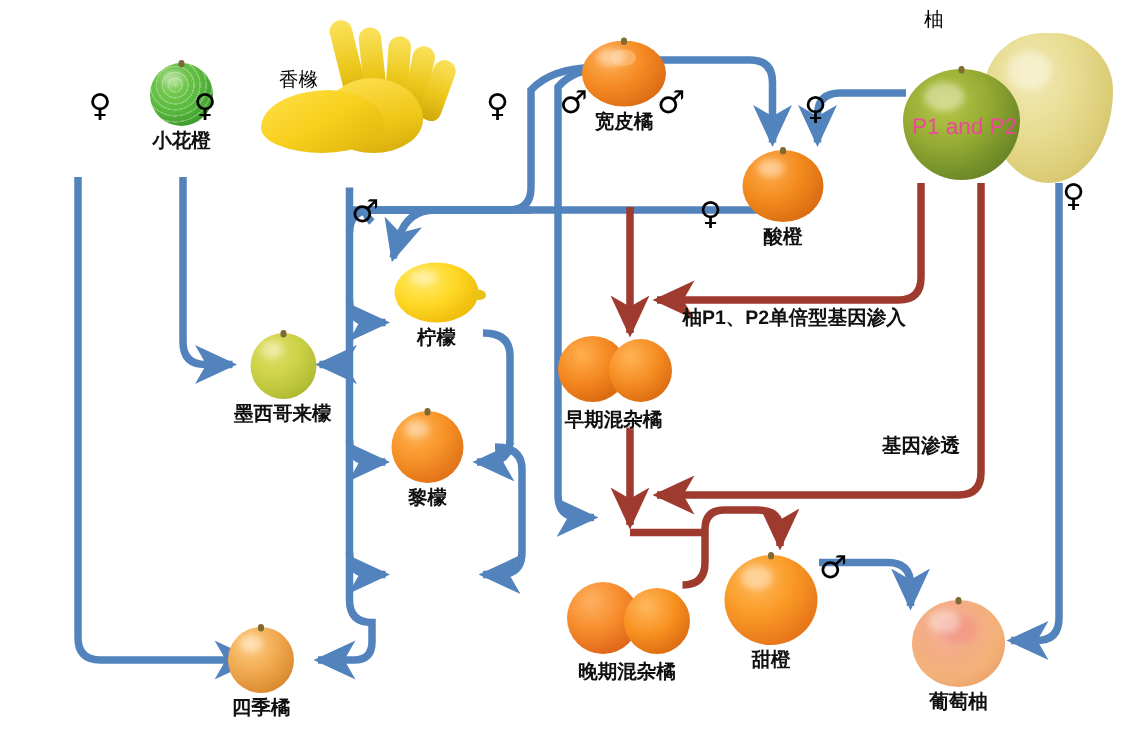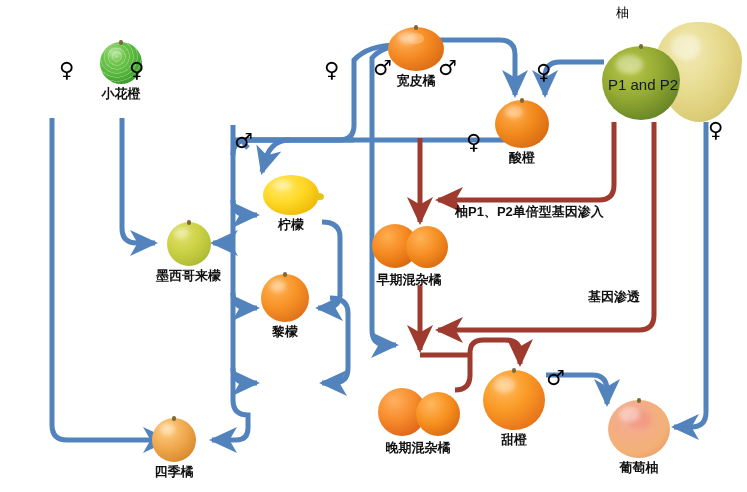--- a/index.html
+++ b/index.html
@@ -7,21 +7,21 @@
        font-family:"Liberation Sans","DejaVu Sans",sans-serif;}
   #stage{position:relative;width:747px;height:492px;background:#fff;}
   #edges{position:absolute;left:0;top:0;width:747px;height:492px;}
   .node{position:absolute;display:flex;flex-direction:column;align-items:center;}
   .node .art{position:relative;}
   .node .cap{margin-top:1px;font-weight:bold;color:#111;white-space:nowrap;
              text-shadow:0 0 1px #fff;}
   .sym{position:absolute;font-weight:bold;color:#000;line-height:1;
        font-family:"DejaVu Sans",sans-serif;}
   .tlabel{position:absolute;font-weight:bold;color:#111;white-space:nowrap;}
-  .plabel{position:absolute;color:#0f172a;white-space:nowrap;
+  .plabel{position:absolute;color:#ec4899;white-space:nowrap;
           font-family:"Liberation Sans",sans-serif;}
   
   .f{border-radius:50%;position:relative;display:block;}
   .f::after{content:"";position:absolute;left:18%;top:12%;width:34%;height:26%;
             border-radius:50%;background:rgba(255,255,255,.38);filter:blur(2px);}
   .stem{position:absolute;left:50%;top:-2px;width:4px;height:5px;margin-left:-2px;
         background:#7d6a34;border-radius:2px;}
   .kumquat{width:38px;height:50px;border-radius:48% 48% 50% 50%/42% 42% 58% 58%;
            background:radial-gradient(ellipse at 32% 28%,#cfd452 0%,#b9c13f 38%,#97a82f 68%,#6f8a27 100%);}
   .papeda{width:42px;height:42px;
@@ -149,20 +149,32 @@
 
   <div class="node" style="left:100px;top:42px;">
     <span class="art">
       <span class="f papeda">
           <span class="stem"></span>
         </span>
     </span>
     <span class="cap" style="font-size:13px;">小花橙</span>
   </div>
 
+  <div style="position:absolute;left:172px;top:14px;">
+    <div class="citron">
+      <span class="finger" style="left:60px;top:-2px;height:58px;transform:rotate(-14deg);"></span>
+      <span class="finger" style="left:72px;top:4px;height:54px;transform:rotate(-6deg);"></span>
+      <span class="finger" style="left:84px;top:10px;height:50px;transform:rotate(4deg);"></span>
+      <span class="finger" style="left:95px;top:16px;height:46px;transform:rotate(12deg);"></span>
+      <span class="finger" style="left:105px;top:24px;height:42px;transform:rotate(20deg);"></span>
+      <span class="lobe"></span>
+      <span class="body"></span>
+    </div>
+    <div class="cap" style="position:absolute;left:14px;top:30px;font-size:13px;">香橼</div>
+  </div>
 
   <div class="node" style="left:388px;top:27px;">
     <span class="art">
       <span class="f mandarin">
           <span class="stem"></span>
         </span>
     </span>
     <span class="cap" style="font-size:13px;">宽皮橘</span>
   </div>
 

